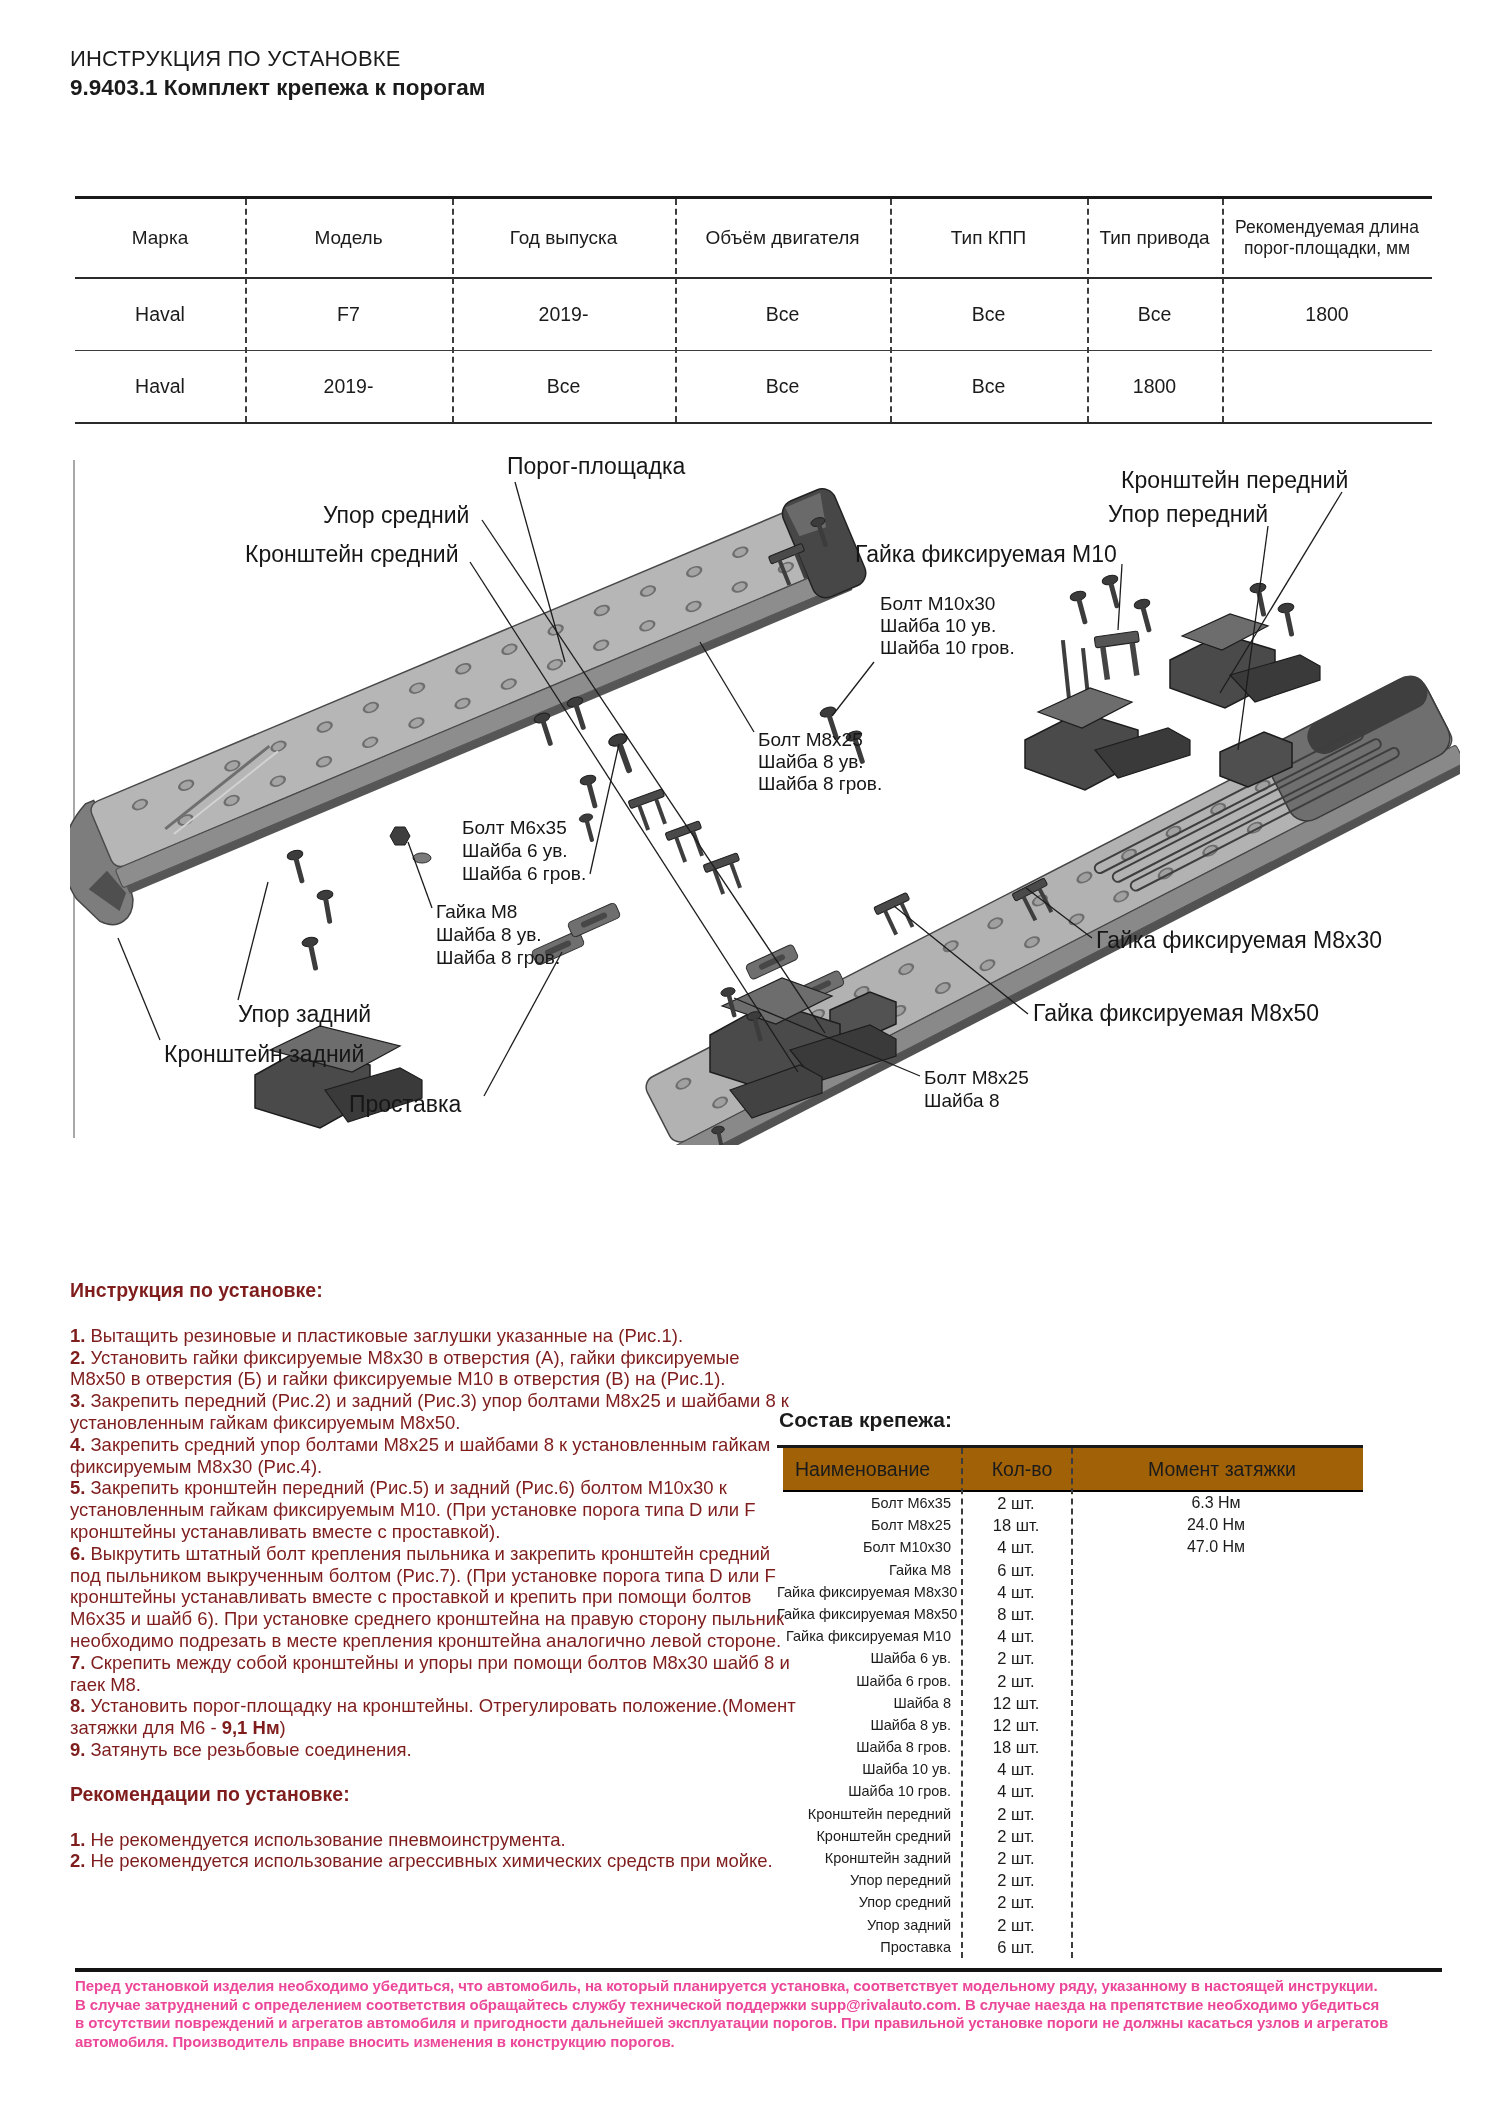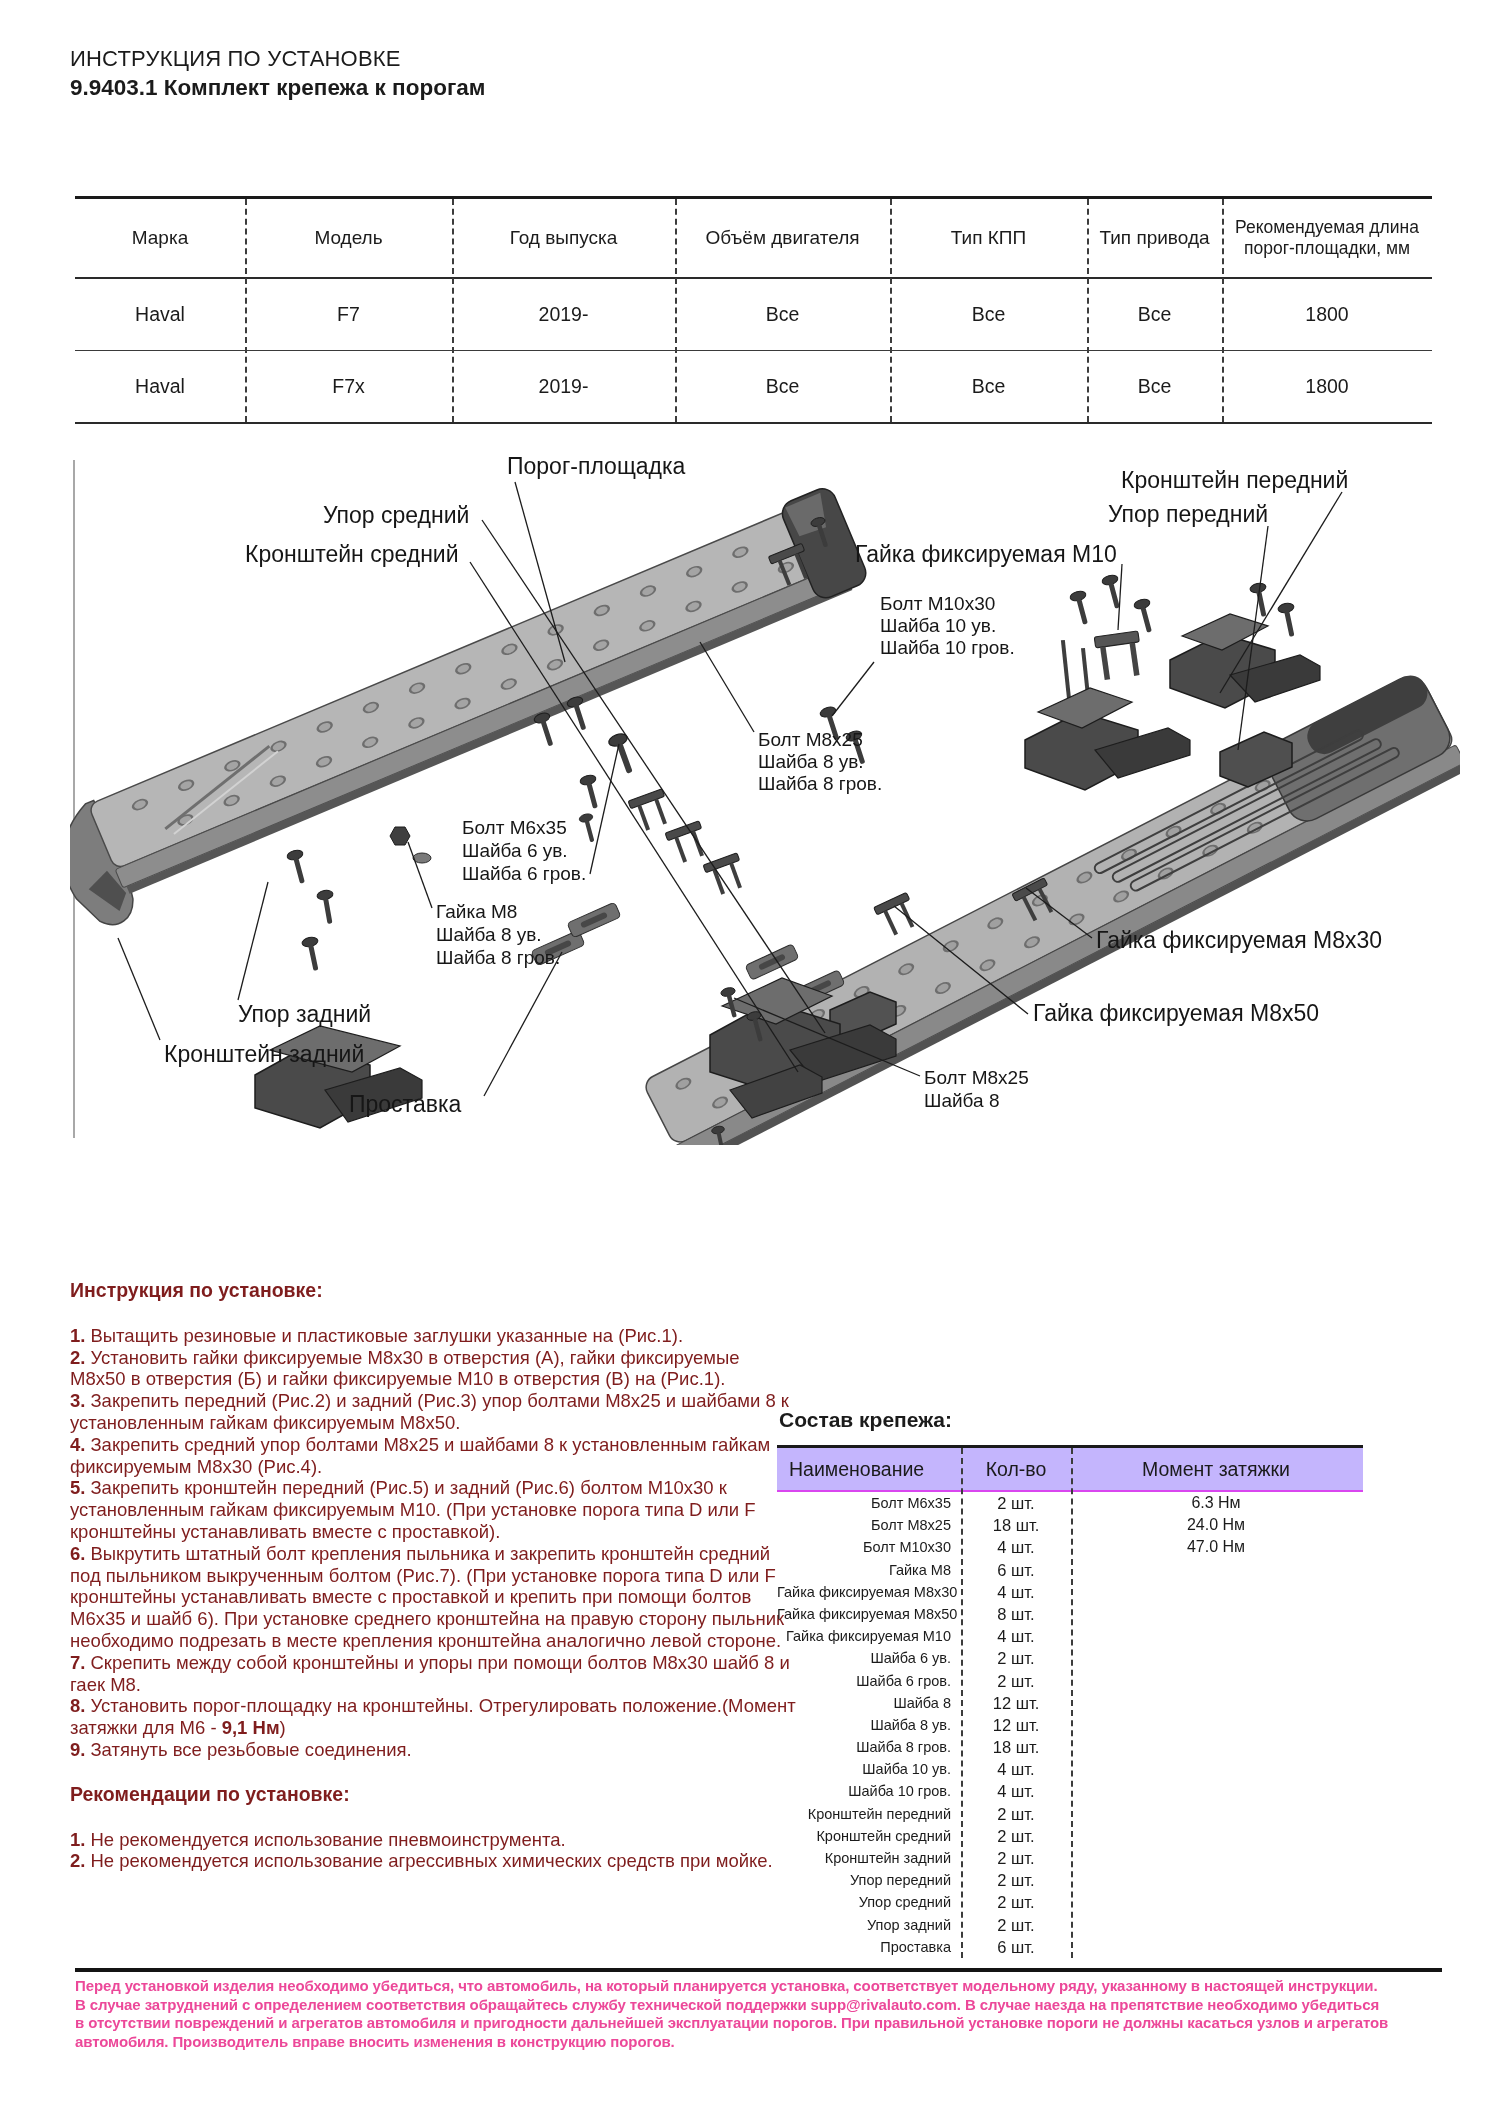--- a/index.html
+++ b/index.html
@@ -28,21 +28,21 @@
   .instr{position:absolute;left:70px;top:1280px;width:727px;font-size:18.5px;line-height:21.8px;color:#7f1d1d;}
   .ititle{font-weight:700;font-size:19.5px;margin:0 0 23px 0;}
   .ititle.mt{margin-top:23px;}
   .it{margin:0;}
   .it .n{font-weight:700;margin-right:5px;}
   
   .parts{position:absolute;left:777px;top:1408px;width:586px;}
   .ptitle{font-weight:700;font-size:21px;margin:0 0 13px 2px;}
   .ptab{position:relative;border-top:3px solid #1a1a1a;}
   .phead,.prow{display:grid;grid-template-columns:184px 110px 290px;}
-  .phead{height:42px;background:#c4b5fd;border-bottom:2px solid #d946ef;align-items:center;}
+  .phead{height:42px;background:#a16207;border-bottom:2px solid #000000;align-items:center;margin-left:6px;}
   .ph{font-size:19.5px;}
   .ph.n{padding-left:12px;}
   .ph.c{text-align:center;}
   .prow{height:22.2px;line-height:22.2px;}
   .pn{text-align:right;padding-right:10px;font-size:14.5px;white-space:nowrap;}
   .pq{text-align:center;font-size:16.5px;}
   .pt{text-align:center;font-size:16px;}
   .pd{position:absolute;top:0;height:100%;width:0;border-left:2px dashed #3c3c3c;}
   
   .foot{position:absolute;left:75px;top:1968px;width:1367px;border-top:4px solid #141414;padding-top:5px;
@@ -72,21 +72,20 @@
       <div class="vc">Haval</div>
       <div class="vc">F7</div>
       <div class="vc">2019-</div>
       <div class="vc">Все</div>
       <div class="vc">Все</div>
       <div class="vc">Все</div>
       <div class="vc">1800</div>
     </div>
     <div class="vrow r2">
       <div class="vc">Haval</div>
-      <div class="vc">F7x</div>
       <div class="vc">2019-</div>
       <div class="vc">Все</div>
       <div class="vc">Все</div>
       <div class="vc">Все</div>
       <div class="vc">1800</div>
     </div>
     <i class="vd" style="left:170px"></i>
     <i class="vd" style="left:377px"></i>
     <i class="vd" style="left:600px"></i>
     <i class="vd" style="left:815px"></i>

